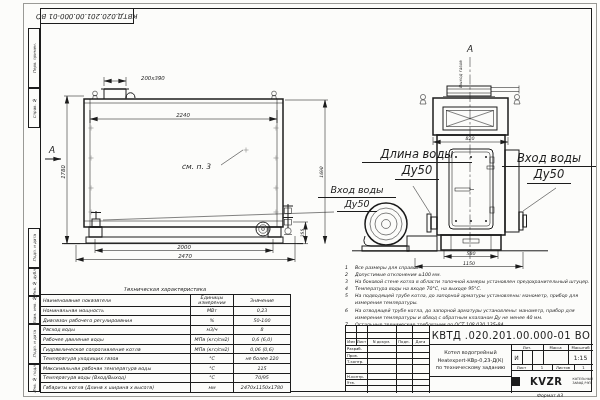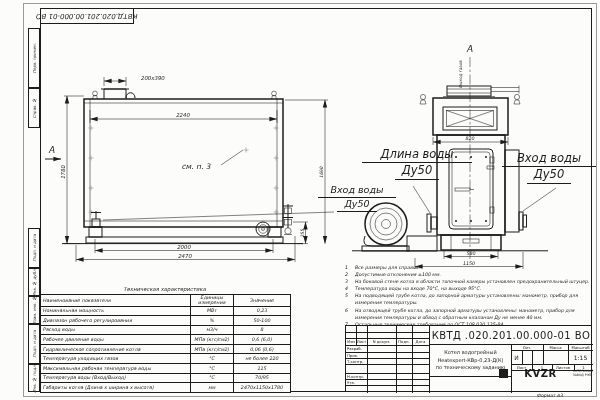--- a/index.html
+++ b/index.html
@@ -58,22 +58,22 @@
   
   .tb { position:absolute; left:345px; top:325px; width:247px; height:67px;
     border:1.4px solid #1c1c1c; background:#fcfcfa; }
   .tb .v { position:absolute; width:0.8px; background:#1c1c1c; }
   .tb .h { position:absolute; height:0.8px; background:#1c1c1c; }
   .tb .cell { position:absolute; display:flex; align-items:center; justify-content:center;
     font-size:3.8px; overflow:hidden; white-space:nowrap; }
   .tb .docnum { font-size:10px; letter-spacing:.4px; }
   .tb .name { flex-direction:column; line-height:1.55; font-size:5px; text-align:center; }
   .tb .big { font-size:6px; }
-  .logo { position:absolute; left:165px; top:36px; width:82px; height:23px;
-    display:flex; align-items:center; justify-content:flex-end; gap:16px; }
+  .logo { position:absolute; left:165px; top:44px; width:82px; height:23px;
+    display:flex; align-items:center; justify-content:flex-start; gap:10px; }
   .logo .mark { width:9px; height:9px; background:#1c1c1c; flex:none; }
   .logo .kv { font-size:10px; font-weight:bold; letter-spacing:.5px; }
   .logo .sub { font-size:3.1px; line-height:1.25; text-align:left; }
 
   .fmt { position:absolute; left:537px; top:392.5px; font-size:4.6px; font-style:italic; }
 </style>
 </head>
 <body>
 
 <div class="sheet">

